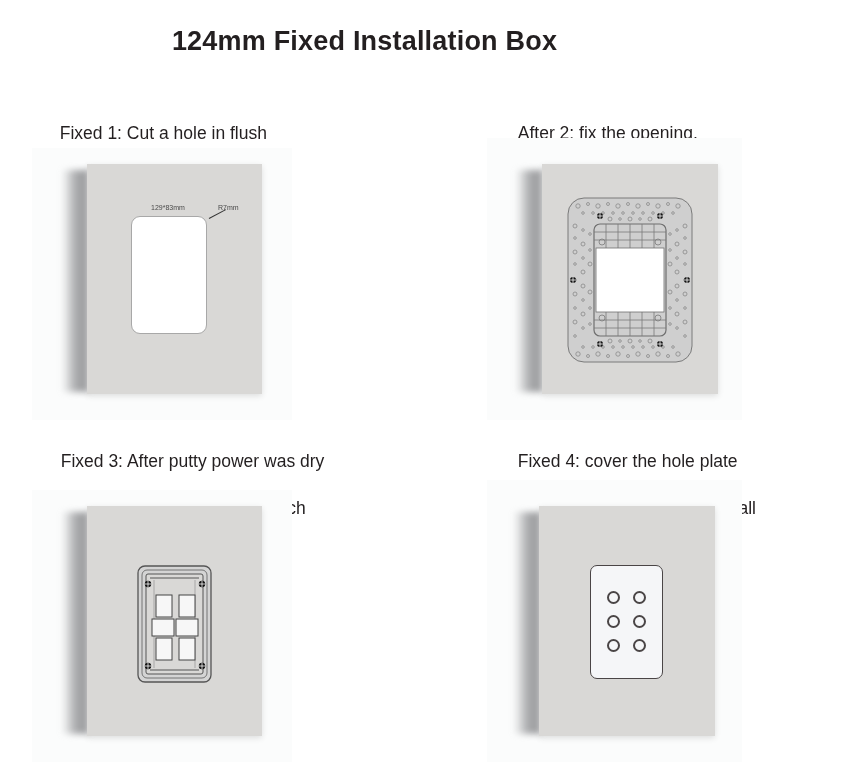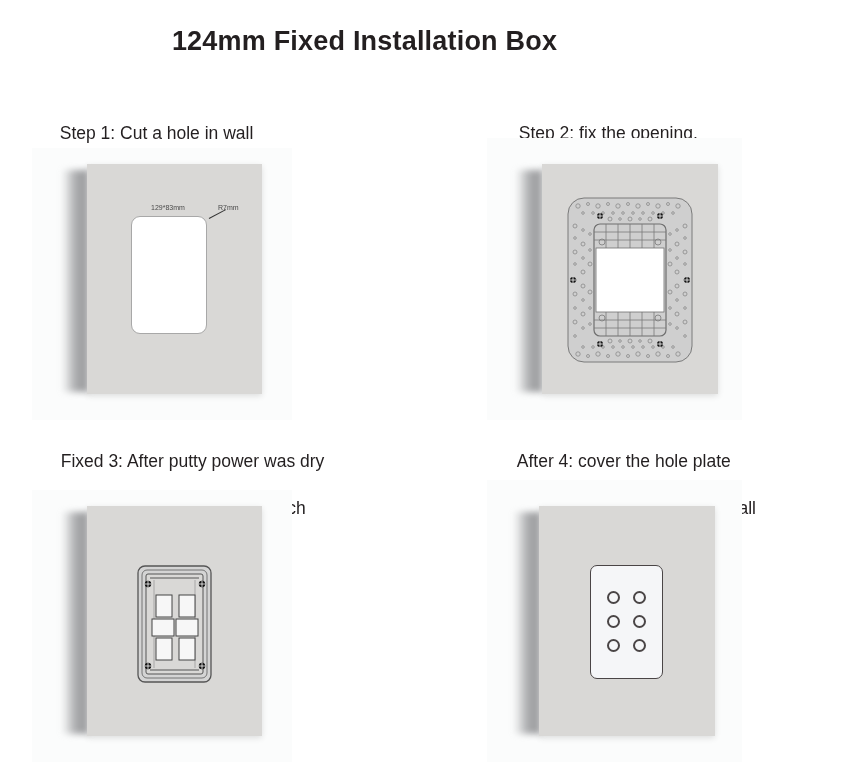--- a/index.html
+++ b/index.html
@@ -39,34 +39,34 @@
     position: absolute; width: 9px; height: 9px; border: 2px solid #4a4546; border-radius: 50%;
     background: #f5f6f8;
   }
 </style>
 </head>
 <body>
 
 <div class="title">124mm Fixed Installation Box</div>
 
 <div class="step-text" style="left:50px; top:98px;">
-  <span>Step 1:</span> <span>Cut a hole in wall</span>
+  <span>Fixed 1:</span> <span>Cut a hole in flush</span>
   <span class="indent" style="padding-left:65px;">(hole opening sticker)</span>
 </div>
 <div class="panel-bg" style="left:32px; top:148px; width:260px; height:272px;"></div>
 <div class="wall-shadow" style="left:62px; top:170px; width:26px; height:222px;"></div>
 <div class="wall" style="left:87px; top:164px; width:175px; height:230px;">
   <div class="dim-label" style="left:64px; top:40px;">129*83mm</div>
   <div class="dim-label" style="left:131px; top:40px;">R7mm</div>
   <div class="leader" style="left:122px; top:54px; width:19px; transform:rotate(-28deg);"></div>
   <div class="hole" style="left:44px; top:52px; width:74px; height:116px;"></div>
 </div>
 
 <div class="step-text" style="left:509px; top:98px;">
-  <span>Step 2:</span> <span>fix the opening,</span>
+  <span>After 2:</span> <span>fix the opening,</span>
   <span class="indent" style="padding-left:65px;">apply putty powder</span>
 </div>
 <div class="panel-bg" style="left:487px; top:138px; width:255px; height:282px;"></div>
 <div class="wall-shadow" style="left:516px; top:170px; width:26px; height:222px;"></div>
 <div class="wall" style="left:542px; top:164px; width:176px; height:230px;">
   <svg width="176" height="230" viewBox="0 0 176 230" style="left:0; top:0;">
 
     <rect x="26" y="34" width="124" height="164" rx="16" fill="#cfcfcf" stroke="#7a7a7a" stroke-width="1"></rect>
     <g fill="none" stroke="#8a8a8a" stroke-width="0.8">
 
@@ -267,21 +267,21 @@
         <line x1="115" y1="75" x2="115" y2="81"></line>
       <line x1="58" y1="160" x2="64" y2="160"></line>
         <line x1="61" y1="157" x2="61" y2="163"></line>
       <line x1="112" y1="160" x2="118" y2="160"></line>
         <line x1="115" y1="157" x2="115" y2="163"></line>
     </g>
   </svg>
 </div>
 
 <div class="step-text" style="left:508px; top:426px;">
-  <span>After 4:</span> <span>cover the hole plate</span>
+  <span>Fixed 4:</span> <span>cover the hole plate</span>
   <span class="indent" style="padding-left:69px;">switch is flush with wall</span>
 </div>
 <div class="panel-bg" style="left:487px; top:480px; width:255px; height:282px;"></div>
 <div class="wall-shadow" style="left:514px; top:512px; width:26px; height:222px;"></div>
 <div class="wall" style="left:539px; top:506px; width:176px; height:230px;">
   <div class="plate" style="left:51px; top:59px; width:71px; height:112px;">
     <div class="btn-ring" style="left:16px; top:25px;"></div>
     <div class="btn-ring" style="left:42px; top:25px;"></div>
     <div class="btn-ring" style="left:16px; top:49px;"></div>
     <div class="btn-ring" style="left:42px; top:49px;"></div>

